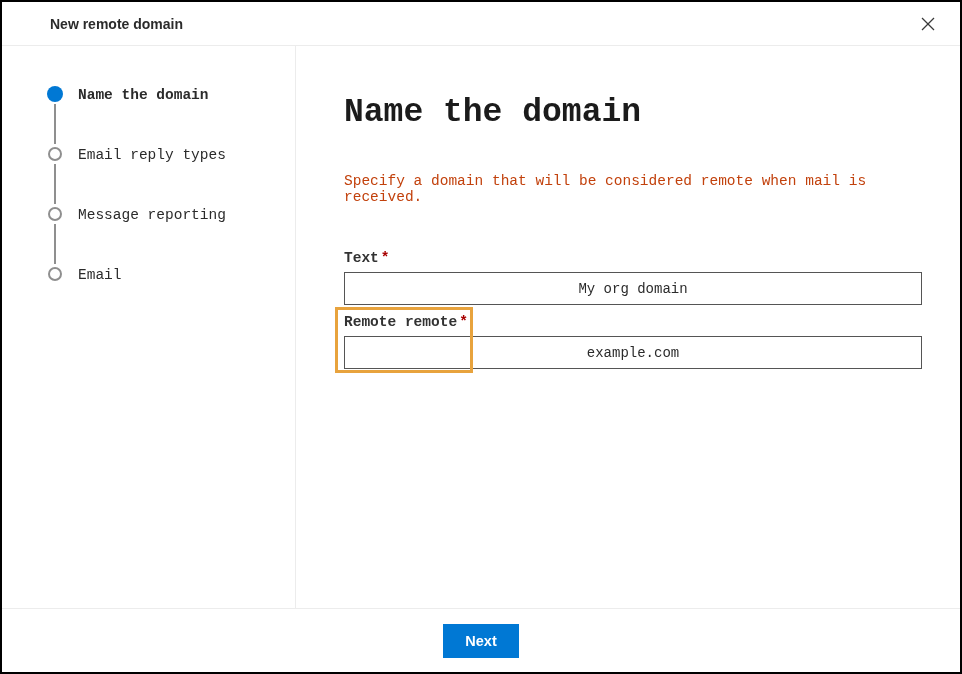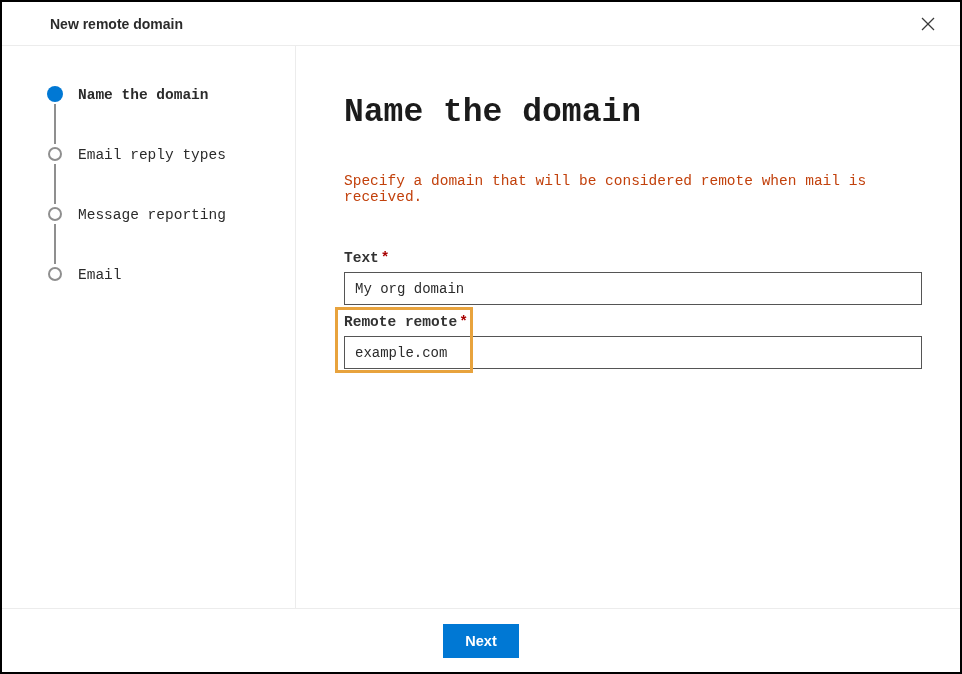--- a/index.html
+++ b/index.html
@@ -19,21 +19,21 @@
     .step-line { position: absolute; left: 6px; top: 18px; width: 2px; height: 40px; background: #8f8f8f; }
     .step:last-child .step-line { display: none; }
     .step-label { font-size: 14.5px; color: #2b2b2b; padding-top: 0; line-height: 18px; }
     .step.active .step-label { font-weight: 700; }
     .main { flex: 1; padding: 48px 38px 0 48px; }
     .page-title { font-size: 33px; font-weight: 700; color: #1b1b1b; margin-bottom: 42px; }
     .page-desc { font-size: 14.5px; color: #c2410c; margin-bottom: 44px; }
     .field { margin-bottom: 8px; }
     .field-label { font-size: 14.5px; font-weight: 600; color: #323232; display: inline-block; margin-bottom: 6px; }
     .required { color: #a80000; margin-left: 2px; }
-    .field-input { width: 100%; height: 33px; border: 1px solid #555; padding: 0 10px; font-size: 14px; font-family: inherit; color: #2b2b2b; }
+    .field-input { width: 100%; height: 33px; border: 1px solid #555; padding: 0 10px; font-size: 14px; font-family: inherit; color: #2b2b2b; text-align: center; }
     .footer { position: absolute; bottom: 0; left: 0; right: 0; height: 64px; border-top: 1px solid #ececec; display: flex; align-items: center; justify-content: center; }
     .next-btn { background: #0078d4; color: #fff; border: none; font-size: 14.5px; font-weight: 600; padding: 9px 22px; cursor: pointer; font-family: inherit; }
     .remote-domain-block { position: relative; }
     .orange-overlay { position: absolute; border: 3px solid #e8a33d; top: -6px; left: -9px; width: 138px; height: 66px; pointer-events: none; }
   </style>
 </head>
 <body>
 
 <div class="frame">
   <div class="header">

